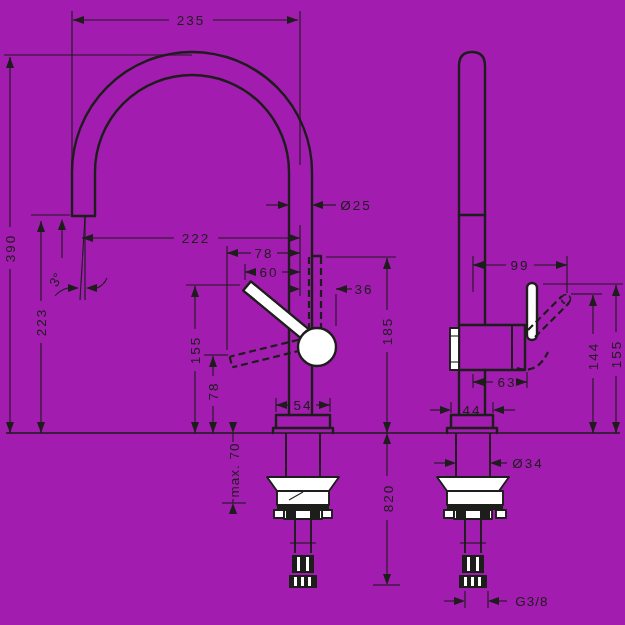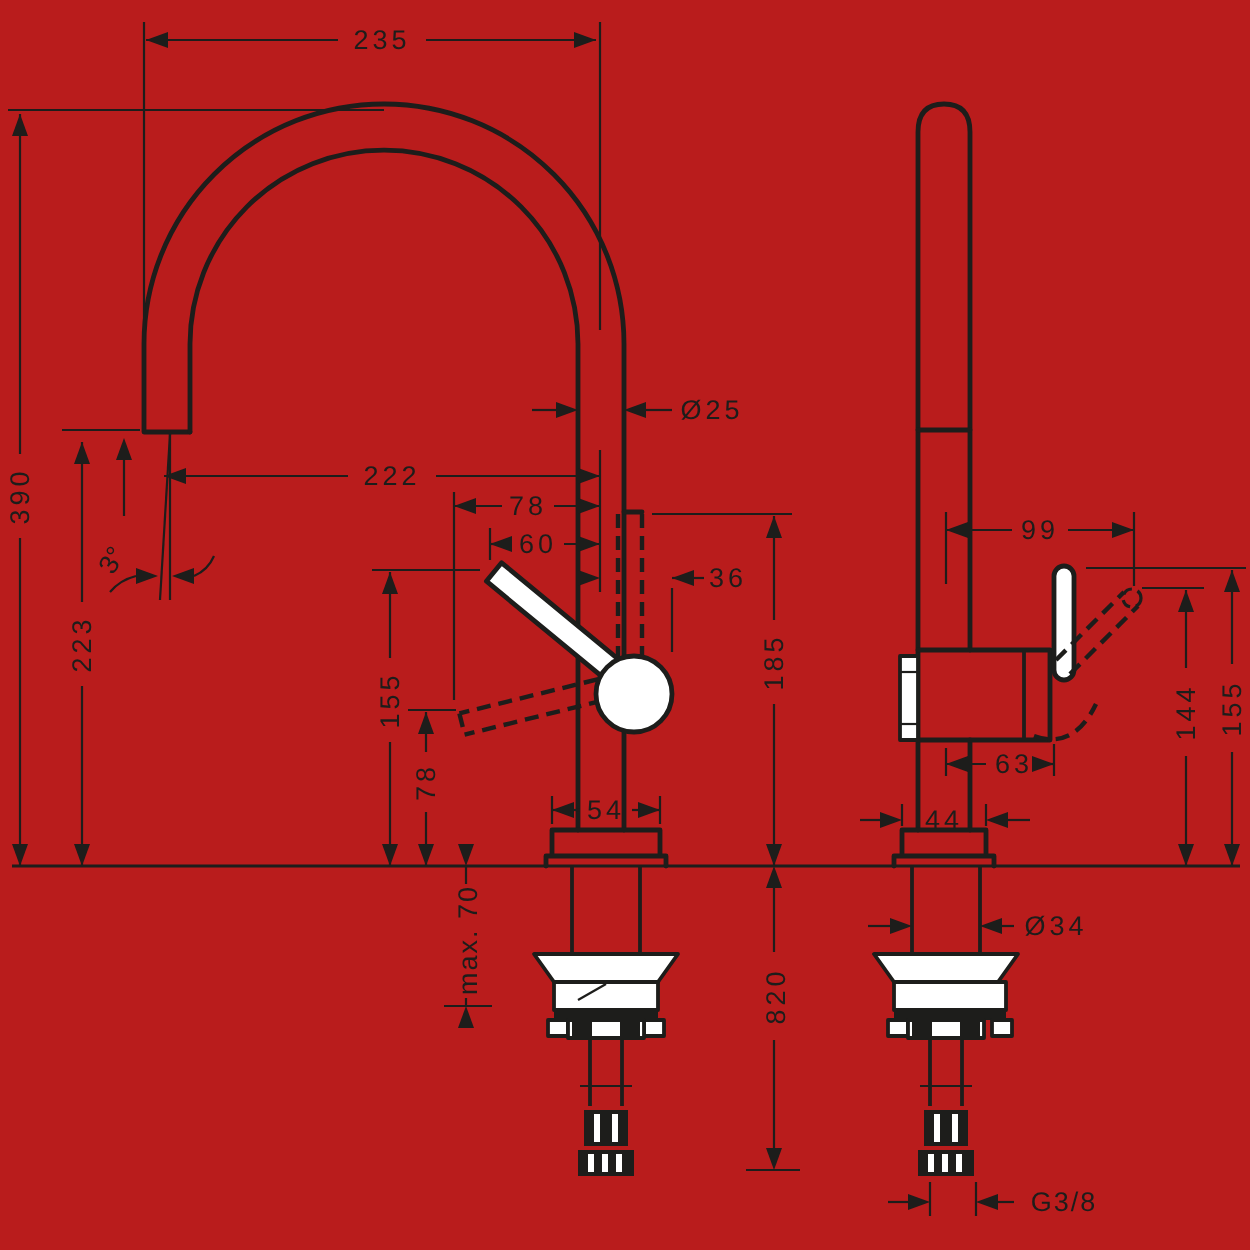--- a/index.html
+++ b/index.html
@@ -1,16 +1,16 @@
 <!DOCTYPE html>
 <html><head>
 <meta charset="utf-8">
 <style>
   html,body{margin:0;padding:0;background:#fff;}
-  #stage{position:relative;width:625px;height:625px;background:#b91c1c;overflow:hidden;
+  #stage{position:relative;width:625px;height:625px;background:#a21caf;overflow:hidden;
          font-family:"Liberation Sans", sans-serif;}
   svg{display:block;}
   svg text{font-family:"Liberation Sans", sans-serif;font-size:13.5px;fill:#1d1d1b;
            letter-spacing:2px;}
   .thick{stroke:#1d1d1b;stroke-width:2.4;fill:none;stroke-linejoin:round;stroke-linecap:round;}
   .thickf{stroke:#1d1d1b;stroke-width:2.4;fill:#ffffff;stroke-linejoin:round;}
   .med{stroke:#1d1d1b;stroke-width:1.9;fill:none;stroke-linejoin:round;}
   .medf{stroke:#1d1d1b;stroke-width:1.9;fill:#ffffff;stroke-linejoin:round;}
   .thin{stroke:#1d1d1b;stroke-width:1.1;fill:none;}
   .dash{stroke:#1d1d1b;stroke-width:2.2;fill:none;stroke-dasharray:7 4;stroke-linecap:butt;}

